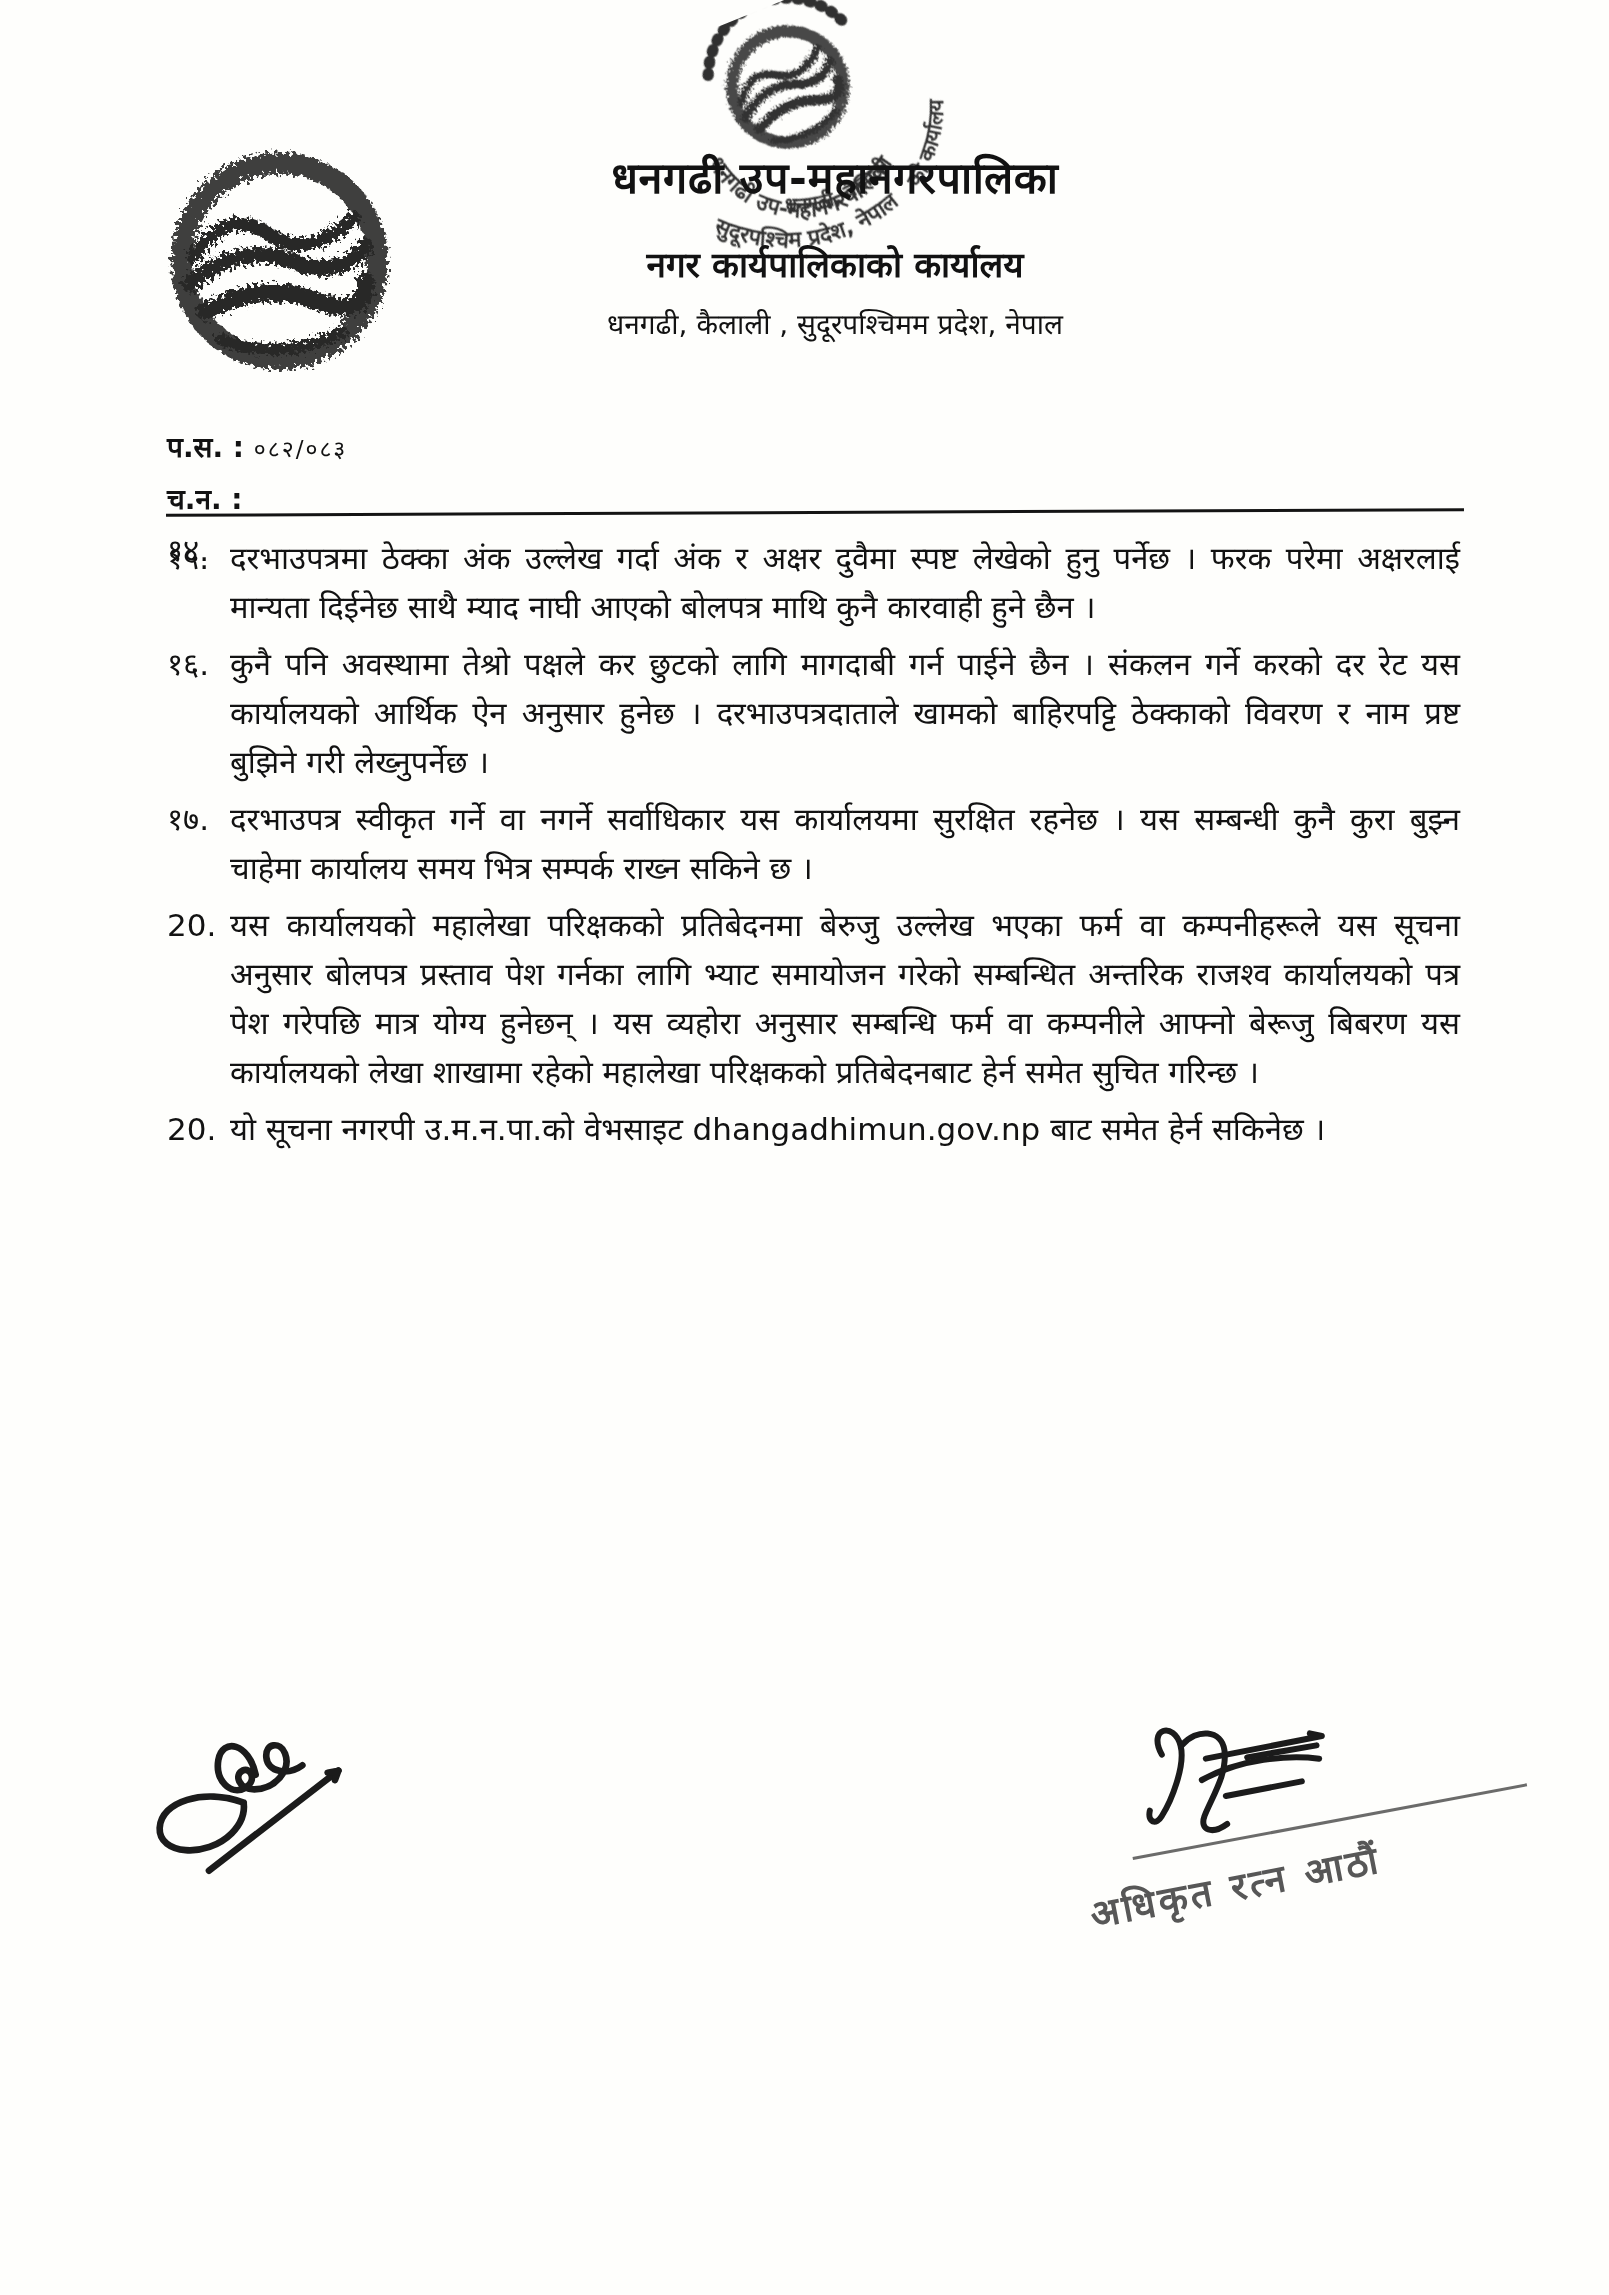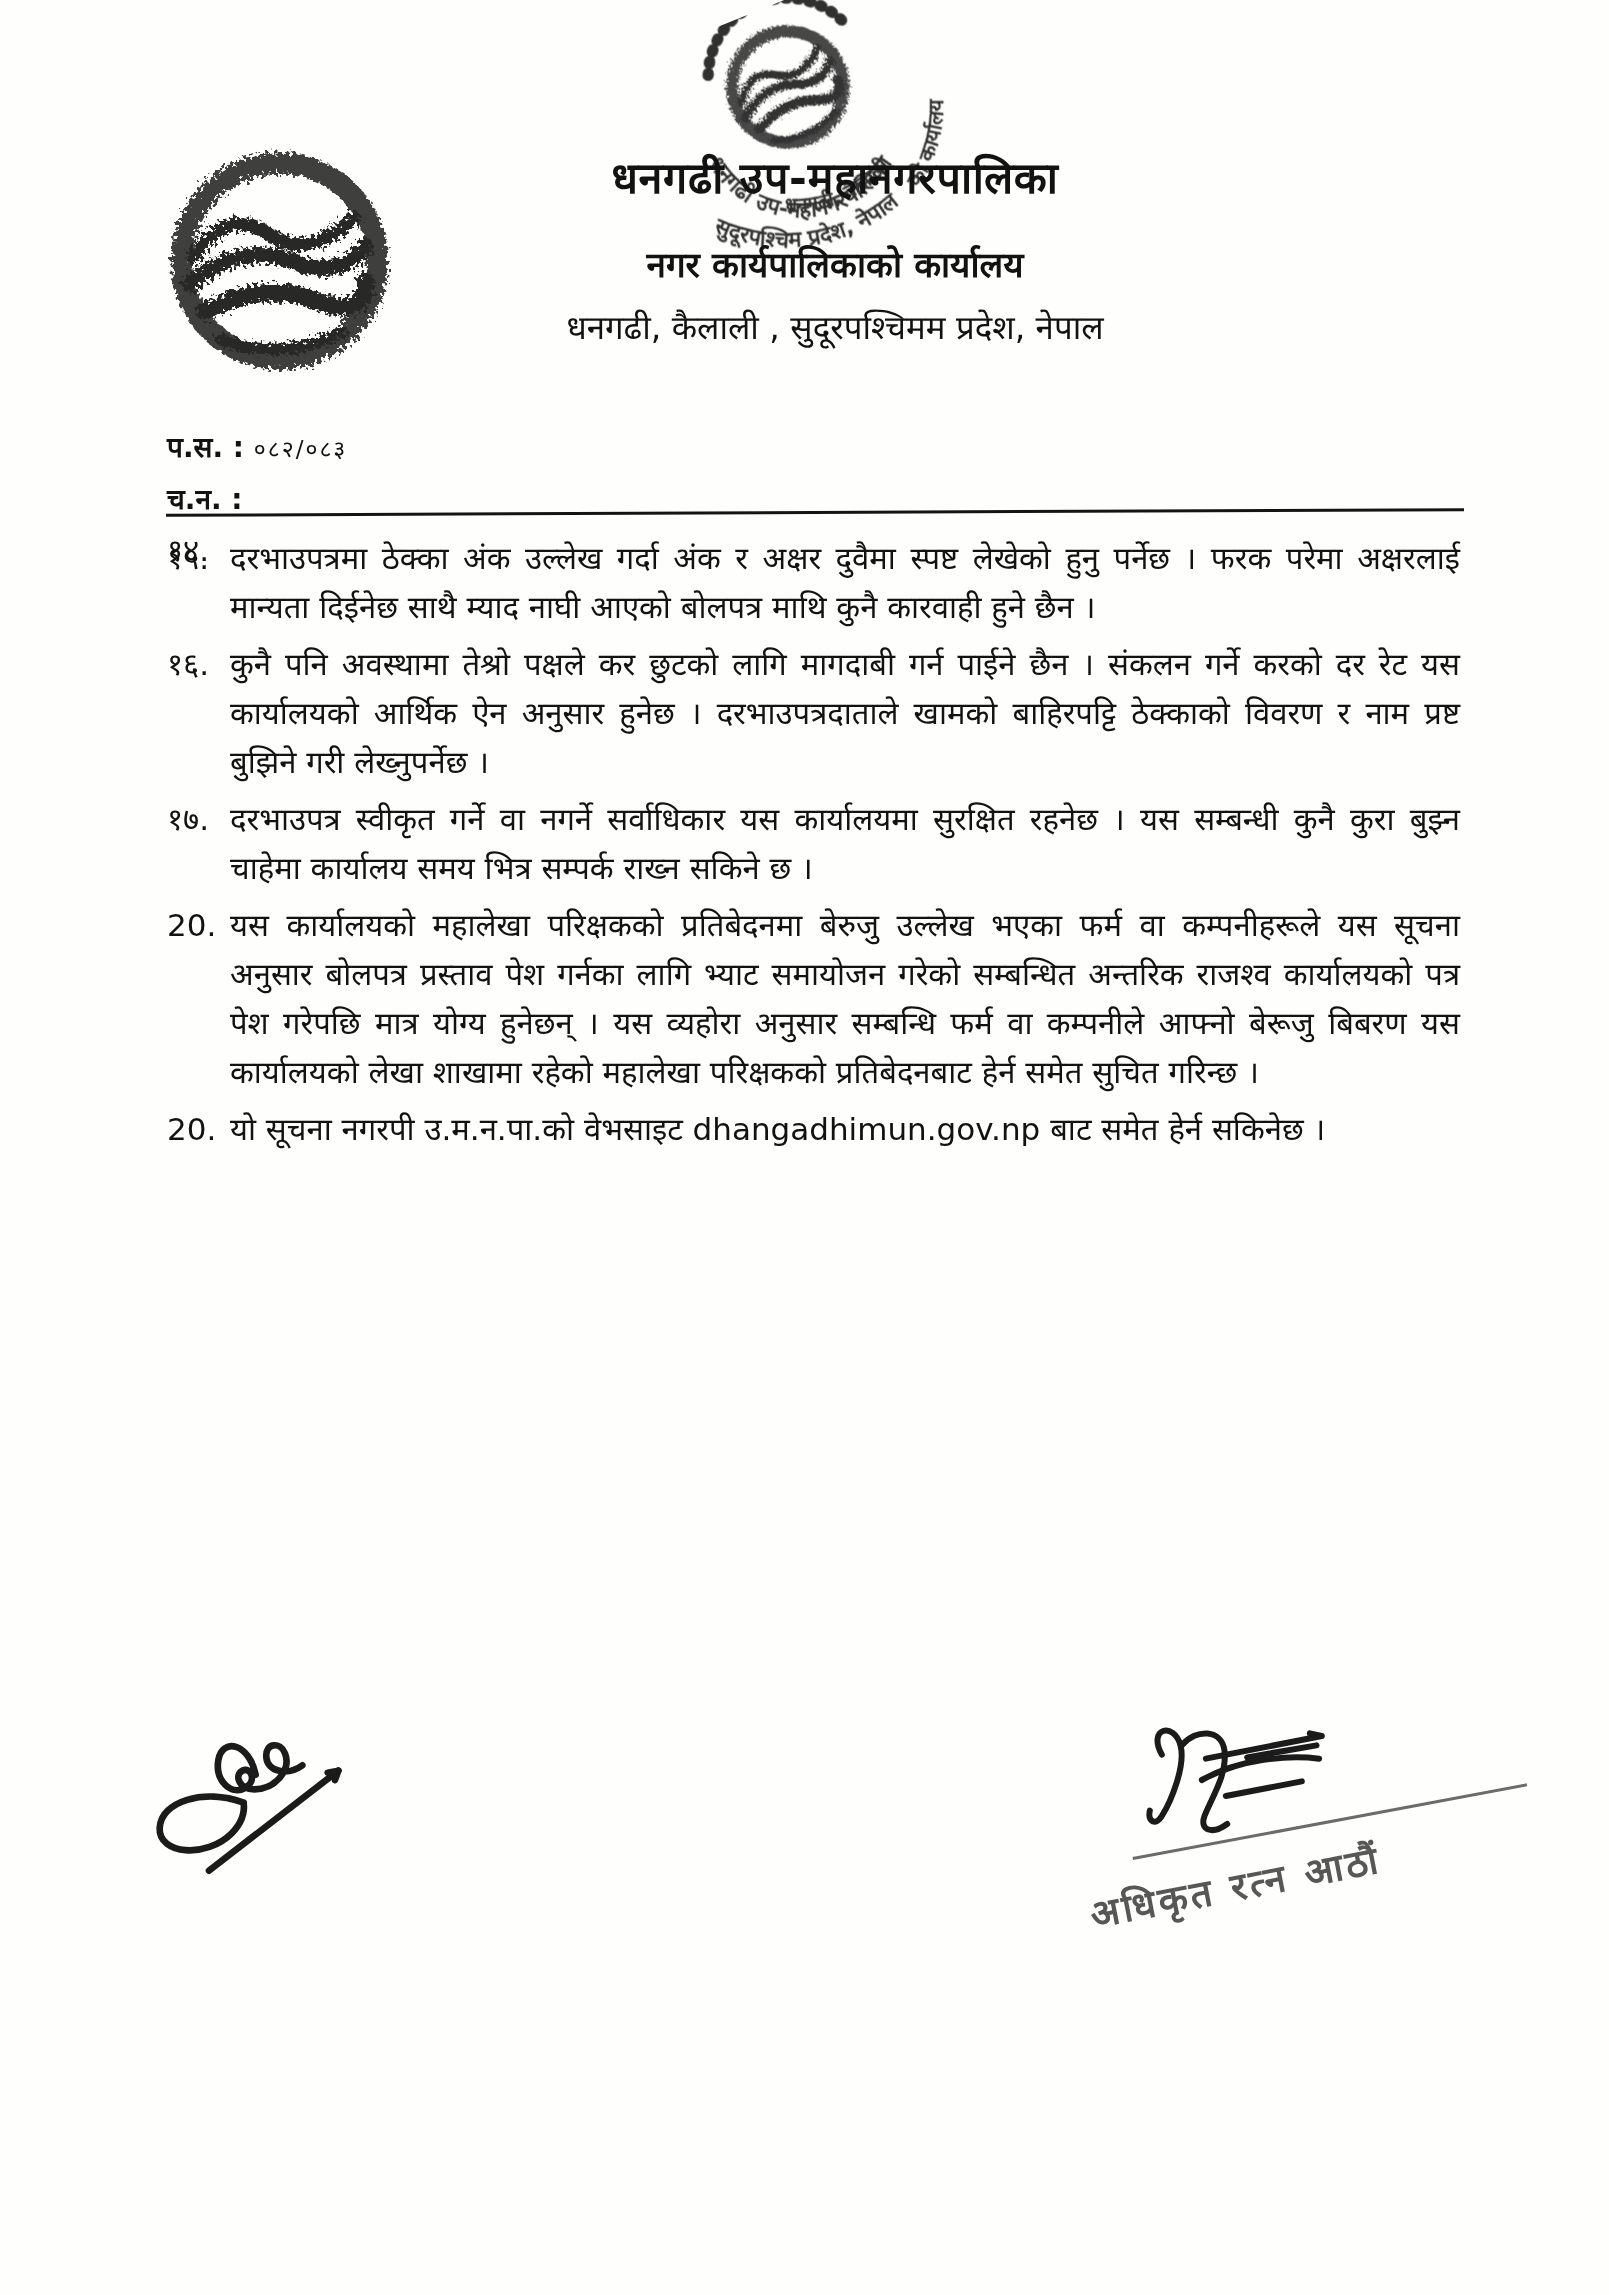--- a/index.html
+++ b/index.html
@@ -12,21 +12,21 @@
     font-family:"DejaVu Sans","Liberation Sans",sans-serif;
     color:#121212;
   }
   
   .logo{position:absolute;left:162px;top:142px;width:235px;height:246px;opacity:.92;}
   .seal{position:absolute;left:660px;top:-5.3px;width:334px;height:314px;
         transform:rotate(-22deg);transform-origin:50% 50%;opacity:.93;}
   .hdr-line{position:absolute;left:114px;width:1442px;text-align:center;z-index:2;}
   .title{top:147px;font-size:43px;font-weight:700;letter-spacing:0.7px;}
   .subtitle{top:240px;font-size:35px;font-weight:700;}
-  .address{top:304px;font-size:33px;font-weight:500;}
+  .address{top:304px;font-size:28px;font-weight:500;}
   
   .ref{position:absolute;left:167px;font-size:28px;font-weight:700;white-space:nowrap;}
   .ref .val{font-weight:500;font-size:23px;letter-spacing:2px;}
   .ref1{top:427px;}
   .ref2{top:479px;}
   .rule{position:absolute;left:166px;top:511px;width:1298px;height:3.3px;background:#141414;
         transform:rotate(-0.25deg);}
   
   .list{position:absolute;left:167px;top:526px;width:1293px;list-style:none;margin:0;padding:0;}
   .item{position:relative;padding-left:63px;margin-bottom:8px;

